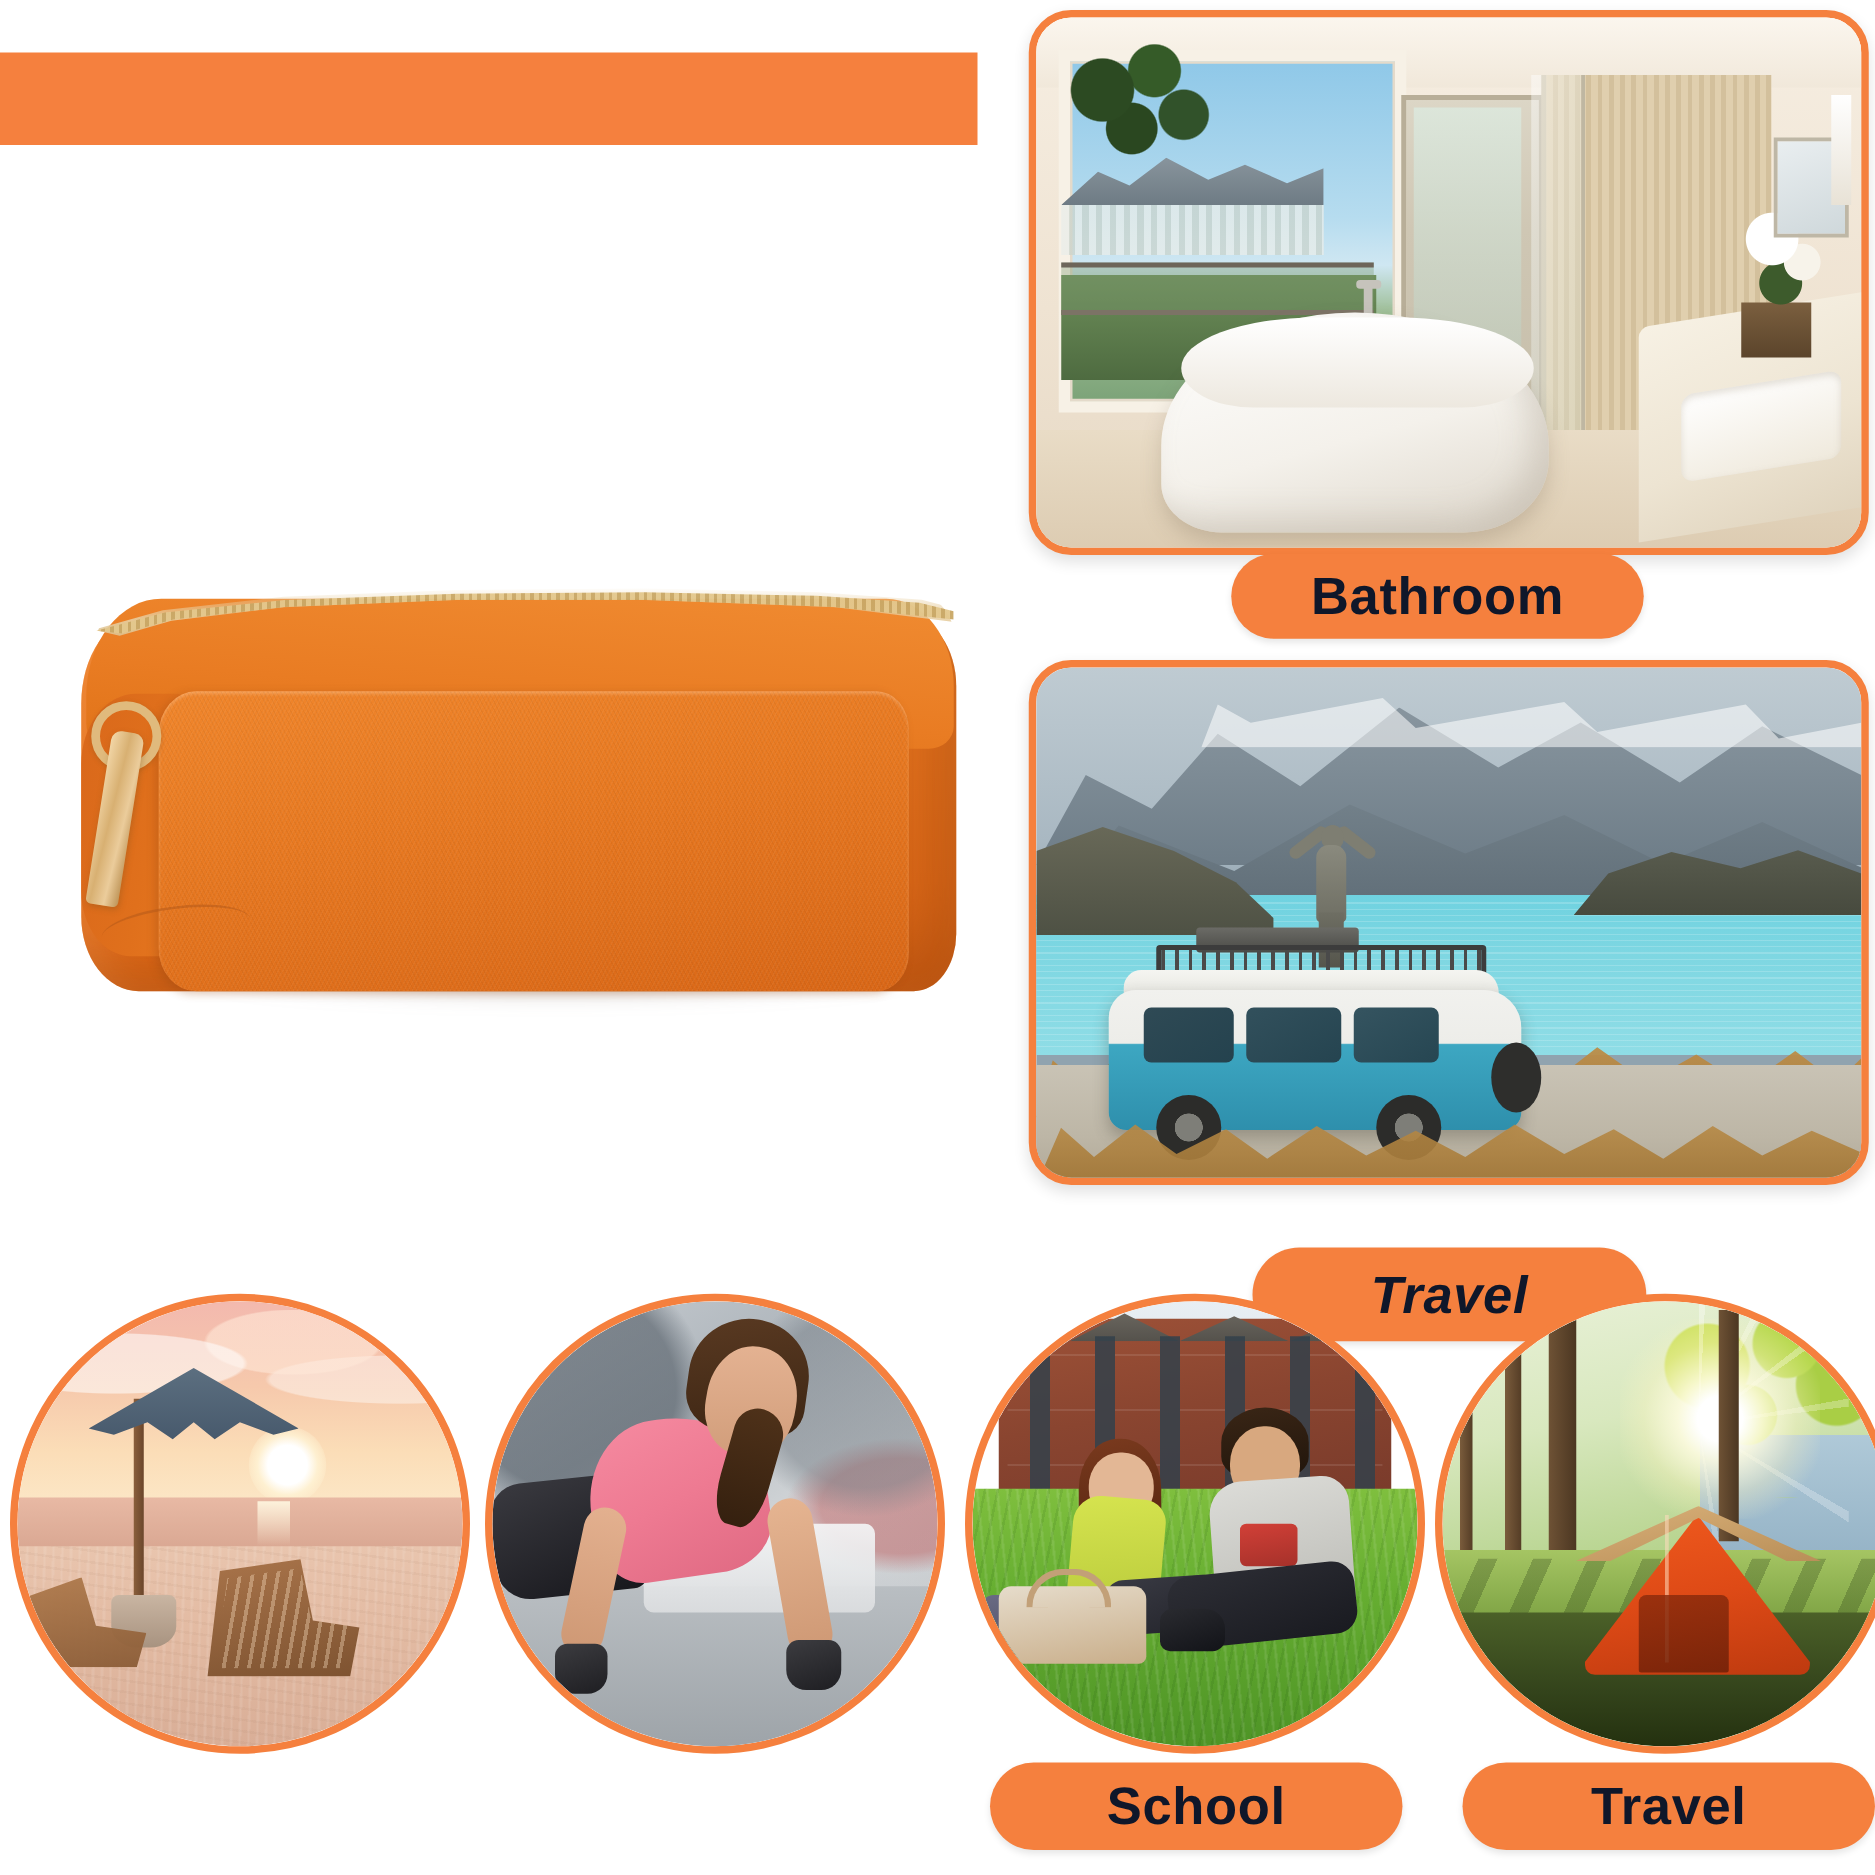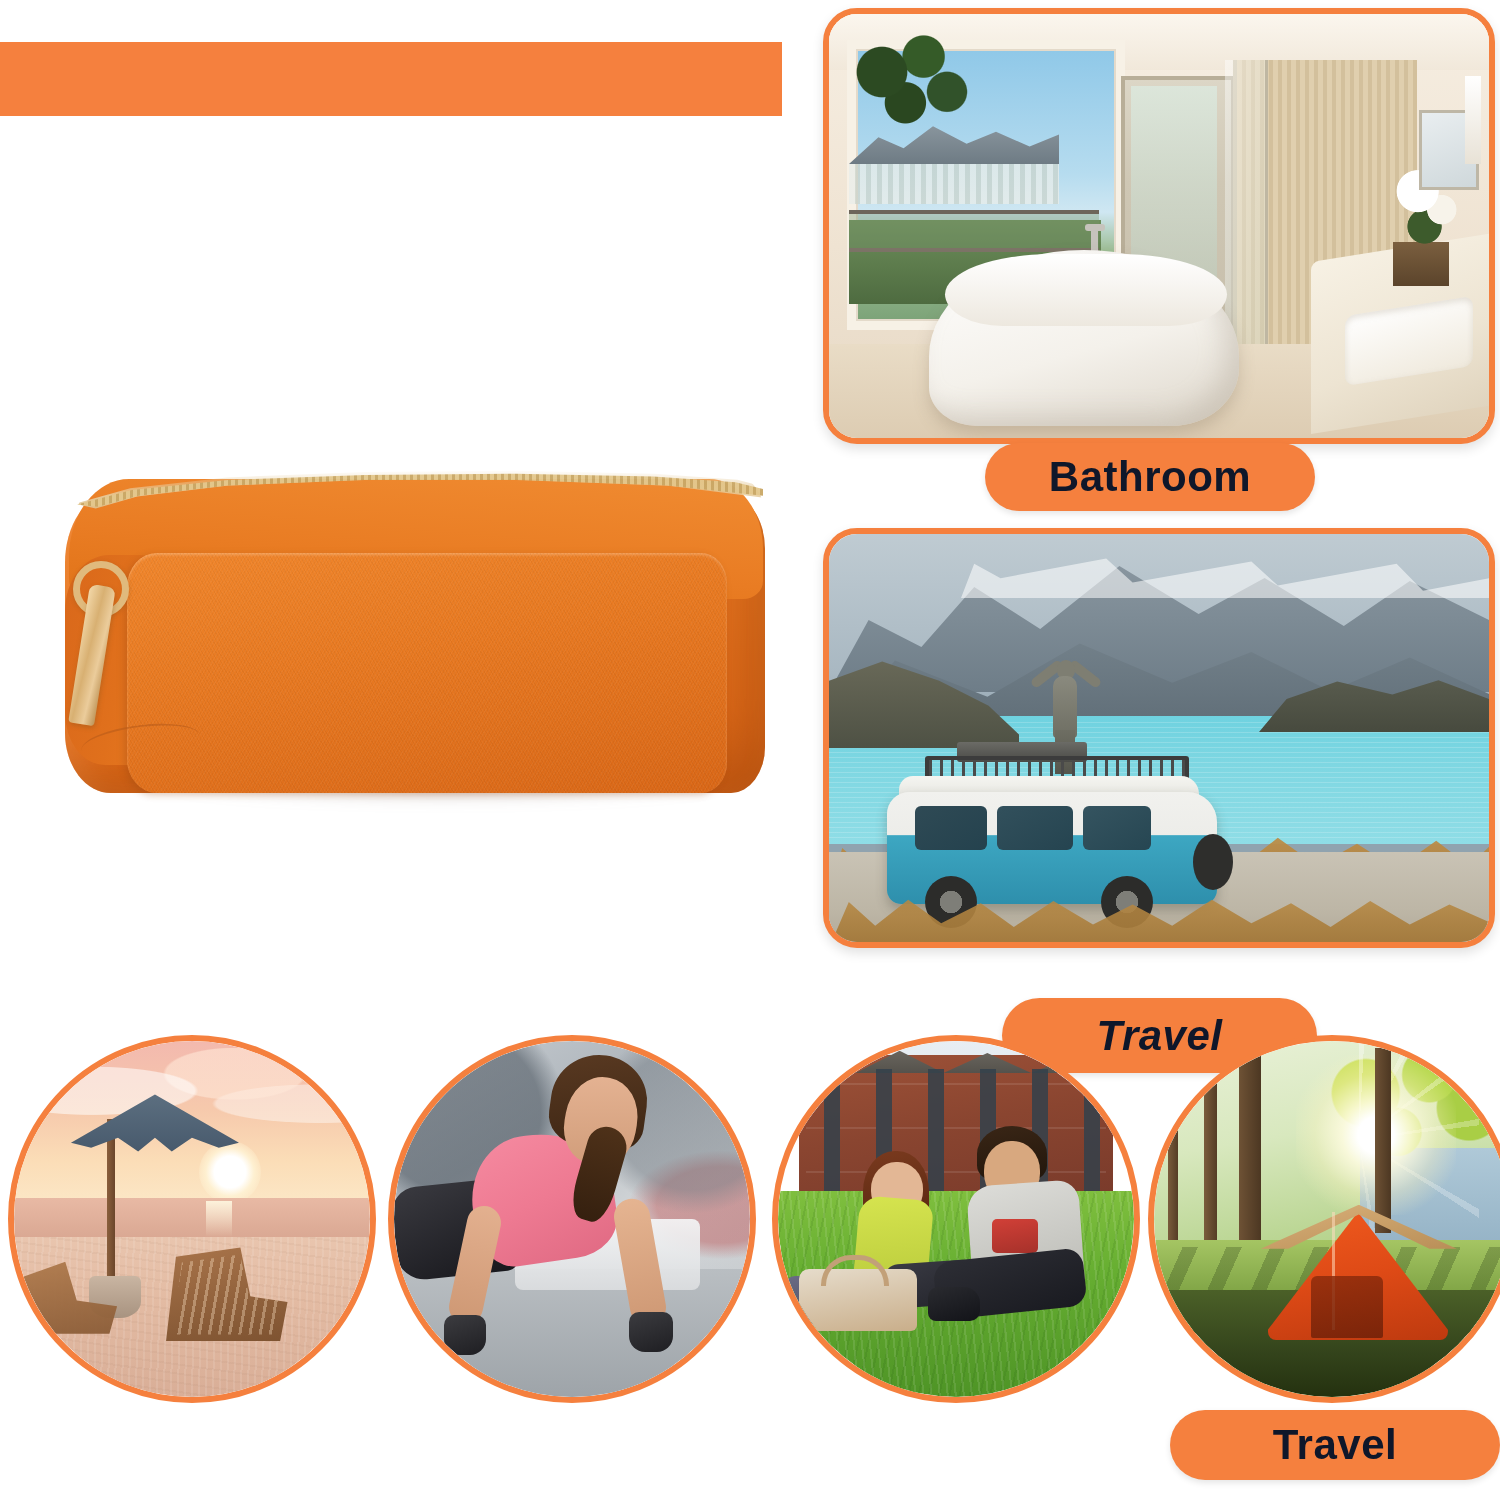--- a/index.html
+++ b/index.html
@@ -409,20 +409,21 @@
       <div class="sch-boy-head"></div>
       <div class="sch-boy-top"></div>
       <div class="sch-boy-logo"></div>
       <div class="sch-boy-legs"></div>
       <div class="sch-shoe"></div>
       <div class="sch-bag2"></div>
       <div class="sch-bag"></div>
       <div class="sch-bag-handle"></div>
     </div>
   </div>
+  <div class="pill" id="pill-school">School</div>
 
   <div class="circle-photo" id="circle-camping">
     <div class="circ-inner">
       <div class="cmp-bg"></div>
       <div class="cmp-lake"></div>
       <div class="cmp-foliage"></div>
       <div class="cmp-rays"></div>
       <div class="cmp-sunburst"></div>
       <div class="cmp-trunk3"></div>
       <div class="cmp-trunk2"></div>

